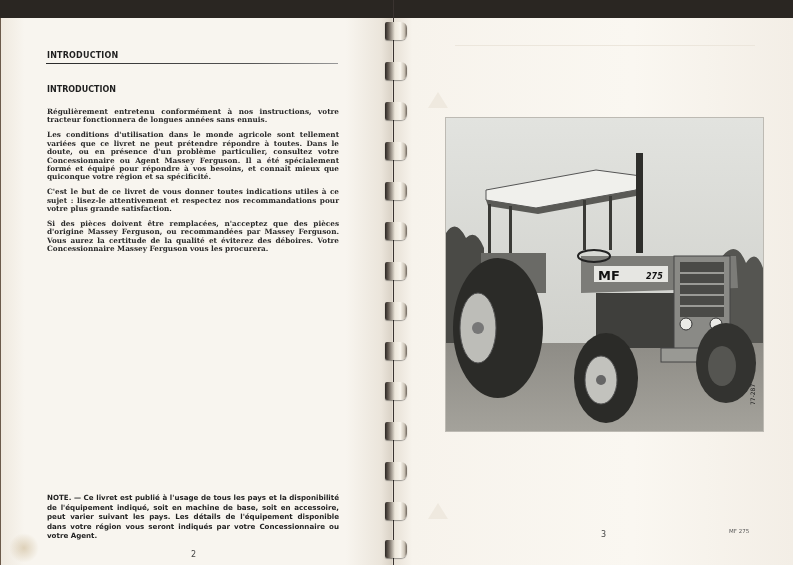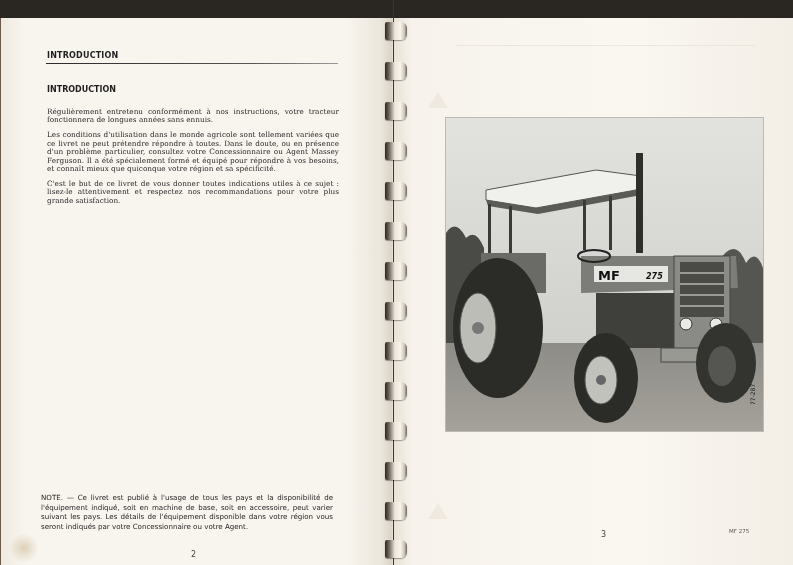--- a/index.html
+++ b/index.html
@@ -35,24 +35,24 @@
   .sub-heading {
     position:absolute; left:46px; top:67px;
     font-family:"DejaVu Sans", sans-serif; font-weight:bold;
     font-size:8px; color:#1f1f1f;
   }
   .body-text {
     position:absolute; left:46px; top:90px; width:292px;
     font-family:"DejaVu Serif", serif; font-size:7.3px; line-height:8.4px;
     color:#2a2a2a; text-align:justify;
   }
-  .body-text p { margin:0 0 6.5px 0; }
+  .body-text p { margin:0 0 6.5px 0;font-weight:bold; }
   .note {
-    position:absolute; left:40px; top:475px; width:292px;
-    font-family:"DejaVu Sans", sans-serif; font-weight:normal;
+    position:absolute; left:46px; top:475px; width:292px;
+    font-family:"DejaVu Sans", sans-serif; font-weight:bold;
     font-size:7.1px; line-height:9.5px; color:#1f1f1f; text-align:justify;
   }
   .page-num-left {
     position:absolute; left:190px; top:532px;
     font-family:"DejaVu Sans", sans-serif; font-size:8px; color:#444;
   }
   .stain {
     position:absolute; left:8px; top:515px; width:30px; height:30px;
     background: radial-gradient(ellipse at center, rgba(190,165,120,0.45), rgba(190,165,120,0) 70%);
   }
@@ -97,20 +97,21 @@
 <body>
 
 <div class="page page-left">
   <div class="section-heading">INTRODUCTION</div>
   <div class="heading-rule"></div>
   <div class="sub-heading">INTRODUCTION</div>
   <div class="body-text">
     <p>Régulièrement entretenu conformément à nos instructions, votre tracteur fonctionnera de longues années sans ennuis.</p>
     <p>Les conditions d'utilisation dans le monde agricole sont tellement variées que ce livret ne peut prétendre répondre à toutes. Dans le doute, ou en présence d'un problème particulier, consultez votre Concessionnaire ou Agent Massey Ferguson. Il a été spécialement formé et équipé pour répondre à vos besoins, et connaît mieux que quiconque votre région et sa spécificité.</p>
     <p>C'est le but de ce livret de vous donner toutes indications utiles à ce sujet : lisez-le attentivement et respectez nos recommandations pour votre plus grande satisfaction.</p>
+    <p>Si des pièces doivent être remplacées, n'acceptez que des pièces d'origine Massey Ferguson, ou recommandées par Massey Ferguson. Vous aurez la certitude de la qualité et éviterez des déboires. Votre Concessionnaire Massey Ferguson vous les procurera.</p>
   </div>
   <div class="note">NOTE. — Ce livret est publié à l'usage de tous les pays et la disponibilité de l'équipement indiqué, soit en machine de base, soit en accessoire, peut varier suivant les pays. Les détails de l'équipement disponible dans votre région vous seront indiqués par votre Concessionnaire ou votre Agent.</div>
   <div class="stain"></div>
   <div class="page-num-left">2</div>
 </div>
 
 <div class="page page-right">
 </div>
 
 <div class="ghost-rule"></div>

